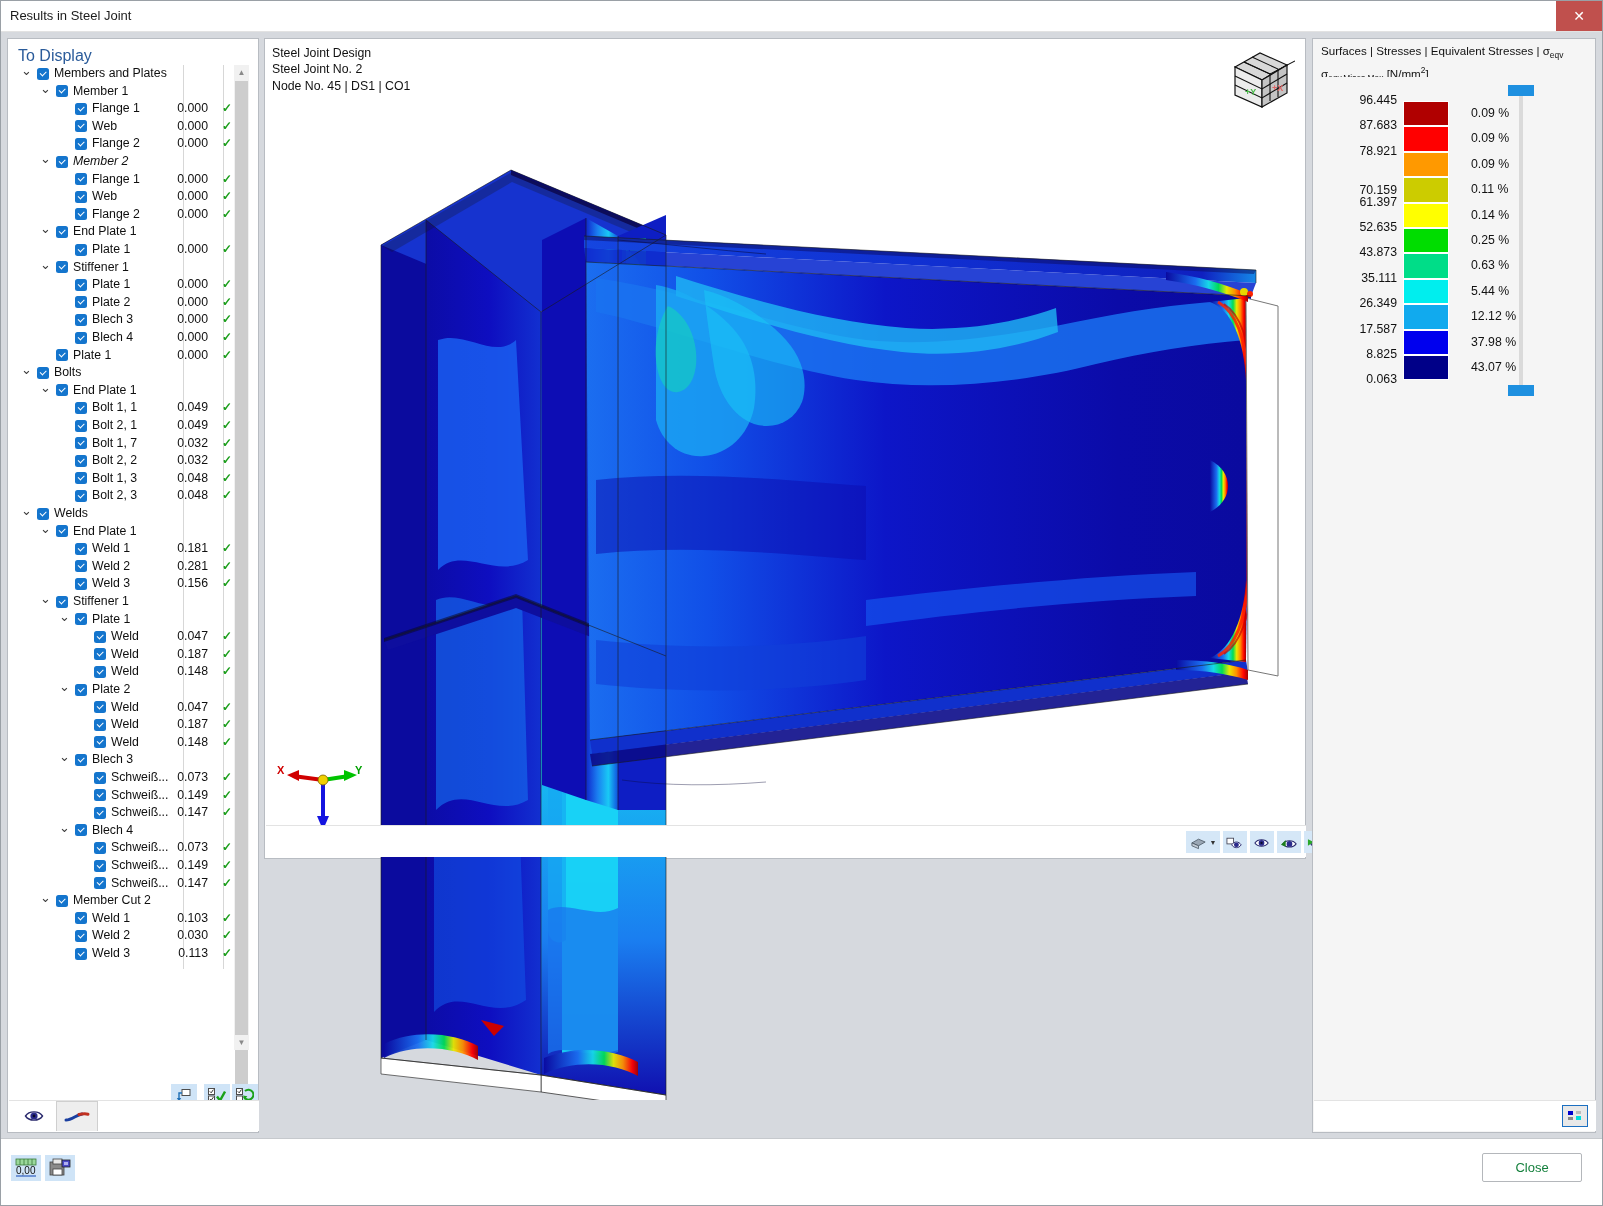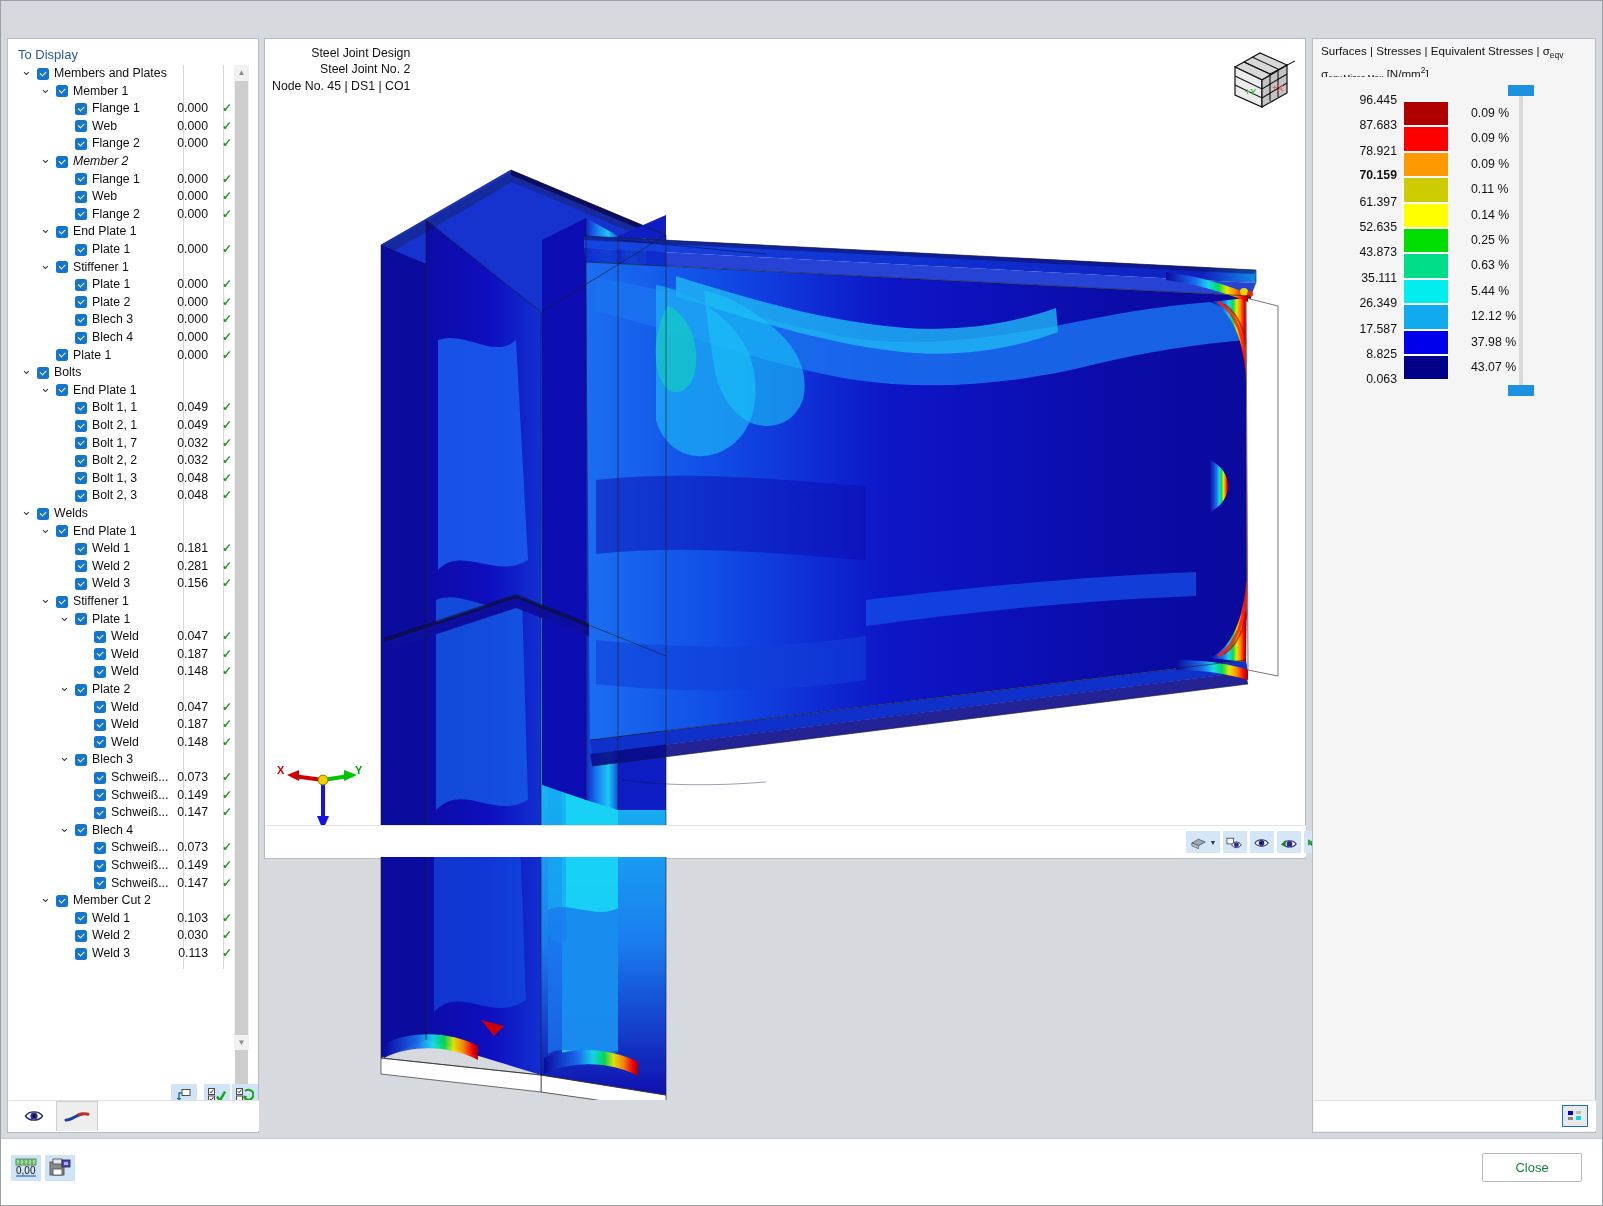--- a/index.html
+++ b/index.html
@@ -41,21 +41,21 @@
     background: #d6d9de;
   }
 
   
   #left-panel {
     position: absolute; left: 6px; top: 6px; width: 252px; height: 1095px;
     background: #ffffff; border: 1px solid #b8bcc2;
   }
   #to-display-label {
     position: absolute; left: 10px; top: 8px;
-    font-size: 13px; color: #2a5b9a; font-weight: 500;
+    font-size: 16px; color: #2a5b9a; font-weight: 500;
   }
   #tree-wrap {
     position: absolute; left: 10px; top: 26px; width: 232px; height: 985px;
     overflow: hidden;
     background: #ffffff;
   }
   #tree {
     position: relative; width: 232px;
   }
   .tree-row {
@@ -128,21 +128,21 @@
   }
   #legend-tab-btn {
     position: absolute; left: 47px; top: 0px; width: 42px; height: 30px;
     background: #eeeeee; border: 1px solid #cfcfcf; border-bottom: none;
     display: flex; align-items: center; justify-content: center; cursor: pointer;
   }
 
   
   #view-panel {
     position: absolute; left: 263px; top: 6px; width: 1042px; height: 821px;
-    background: #ffffff; border: 1px solid #b8bcc2; text-align: right;
+    background: #ffffff; border: 1px solid #b8bcc2;
   }
   #view-header {
     position: absolute; left: 7px; top: 6px;
     font-size: 12.3px; color: #111; line-height: 16.4px;
   }
   #view-canvas {
     position: absolute; left: 1px; top: 1px; width: 1040px; height: 1060px;
     overflow: hidden;
   }
   #nav-cube {
@@ -227,20 +227,24 @@
     background: #ffffff; border: 1px solid #b4b7bb; border-radius: 2px;
     font-size: 13px; color: #15803d;
     display: flex; align-items: center; justify-content: center; cursor: pointer;
   }
 </style>
 </head>
 <body>
 
 <div id="app">
 
+  <div id="titlebar">
+    <div class="title">Results in Steel Joint</div>
+    <div id="close-x">✕</div>
+  </div>
 
   <div id="body">
 
     <div id="left-panel">
       <div id="to-display-label">To Display</div>
 
       <div id="tree-wrap">
         <div id="tree" style="height: 903.6px;">
           <div class="col-rule-a" style="left: 165px; height: 903.6px;"></div>
           <div class="col-rule-b" style="left: 205px; height: 903.6px;"></div>
@@ -880,21 +884,21 @@
     <div id="right-panel">
       <div id="legend-title">
         <span>Surfaces | Stresses | Equivalent Stresses | σ</span><sub>eqv</sub><br>
         <span>σ</span><sub>eqv,Mises,Max</sub>
         <span>[N/mm</span><sup>2</sup><span>]</span>
       </div>
       <div id="legend-body">
           <div class="lg-value" style="top: 16px; right: auto; left: 20px; width: 62px;">96.445</div>
           <div class="lg-value" style="top: 41.4px; right: auto; left: 20px; width: 62px;">87.683</div>
           <div class="lg-value" style="top: 66.8px; right: auto; left: 20px; width: 62px;">78.921</div>
-          <div class="lg-value" style="top: 91px; right: auto; left: 20px; width: 62px; font-weight: bold;">70.159</div>
+          <div class="lg-value" style="top: 106px; right: auto; left: 20px; width: 62px;">70.159</div>
           <div class="lg-value" style="top: 117.6px; right: auto; left: 20px; width: 62px;">61.397</div>
           <div class="lg-value" style="top: 143px; right: auto; left: 20px; width: 62px;">52.635</div>
           <div class="lg-value" style="top: 168.4px; right: auto; left: 20px; width: 62px;">43.873</div>
           <div class="lg-value" style="top: 193.8px; right: auto; left: 20px; width: 62px;">35.111</div>
           <div class="lg-value" style="top: 219.2px; right: auto; left: 20px; width: 62px;">26.349</div>
           <div class="lg-value" style="top: 244.6px; right: auto; left: 20px; width: 62px;">17.587</div>
           <div class="lg-value" style="top: 270px; right: auto; left: 20px; width: 62px;">8.825</div>
           <div class="lg-value" style="top: 295.4px; right: auto; left: 20px; width: 62px;">0.063</div>
           <div class="lg-swatch" style="left: 88px; top: 24px; height: 25.4px; background: rgb(176, 0, 0);"></div>
           <div class="lg-pct" style="left: 156px; top: 29px;">0.09 %</div>

